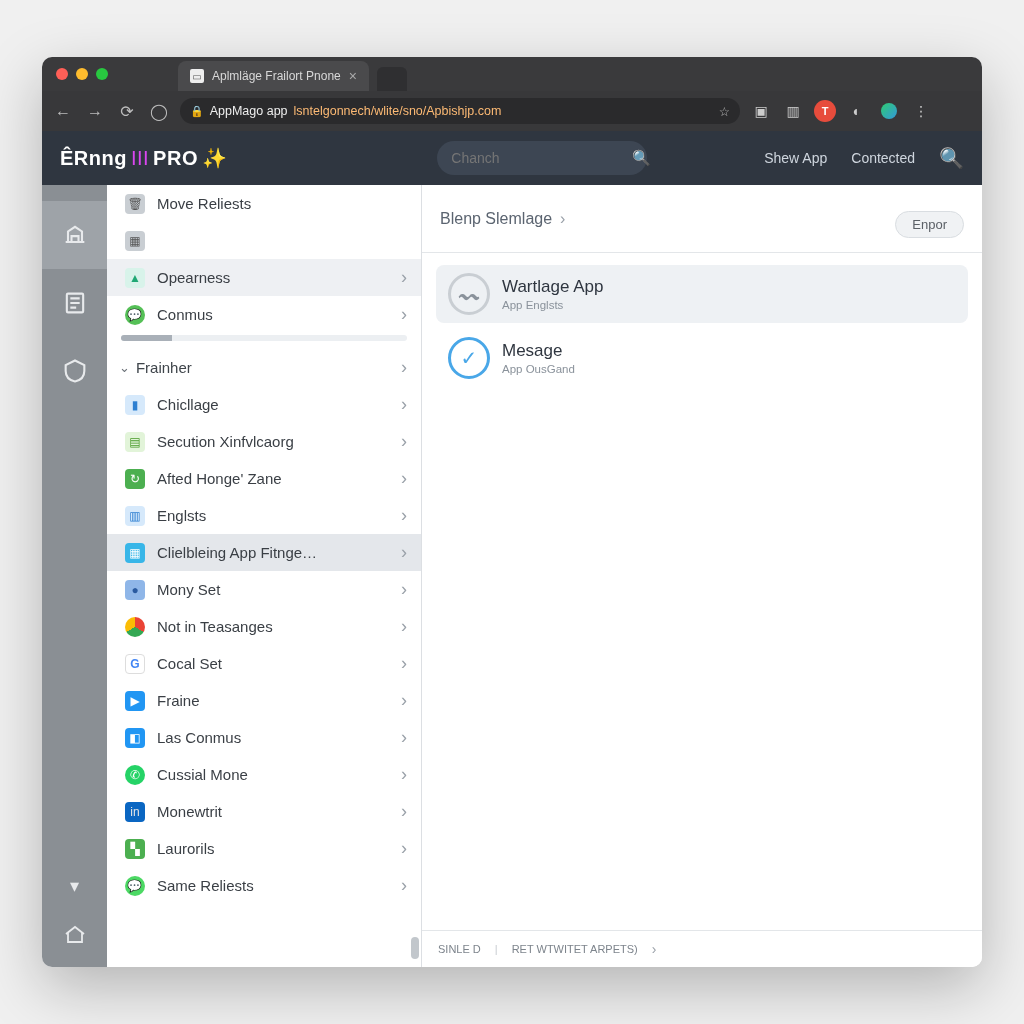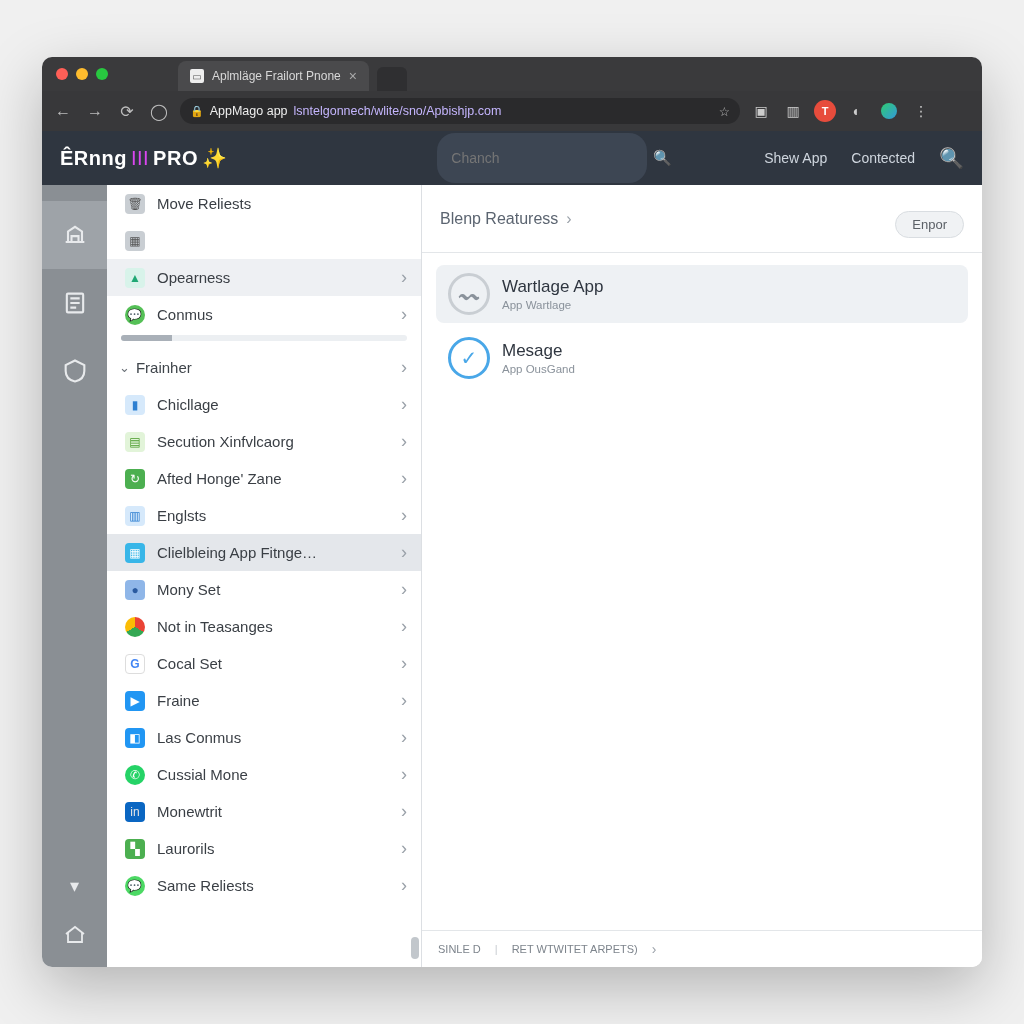--- a/index.html
+++ b/index.html
@@ -17,21 +17,21 @@
 .addrbar { height:40px; background:#38383a; display:flex; align-items:center; padding:0 10px; gap:10px; }
 .nav-ico { width:22px; height:22px; color:#bdbdbd; display:flex; align-items:center; justify-content:center; cursor:pointer; font-size:16px; }
 .urlbox { flex:1; background:#2a2a2c; border-radius:14px; height:26px; display:flex; align-items:center; padding:0 10px; color:#cfcfcf; font-size:12.5px; gap:6px; max-width:560px; }
 .urlbox .lock{font-size:11px;color:#ddd}
 .urlbox .star{margin-left:auto;color:#bbb}
 .addr-ico { width:22px; height:22px; display:flex; align-items:center; justify-content:center; color:#ccc; font-size:14px; cursor:pointer; }
 .addr-ico.red{background:#e74c3c;border-radius:50%;color:#fff;font-size:11px;font-weight:bold}
 .header { height:54px; background:#2f3640; display:flex; align-items:center; padding:0 18px; gap:20px; }
 .logo { color:#fff; font-size:20px; font-weight:600; letter-spacing:0.5px; display:flex; align-items:center; gap:4px;}
 .logo .thin{font-weight:400;color:#d946ef}
-.searchbox { background:#3d4653; border-radius:18px; height:50px; width:210px; display:flex; align-items:center; padding:0 14px; margin-left:190px;gap:21px; }
+.searchbox { background:#3d4653; border-radius:18px; height:34px; width:210px; display:flex; align-items:center; padding:0 14px; margin-left:190px; }
 .searchbox input { background:none; border:none; outline:none; color:#b8bfc9; font-size:14px; flex:1; }
 .searchbox .sicon{color:#8a94a3;font-size:15px}
 .hdr-links { margin-left:auto; display:flex; align-items:center; gap:24px; color:#cfd6de; font-size:14px; }
 .hdr-links span{cursor:pointer}
 .hdr-search{color:#cfd6de;font-size:20px;cursor:pointer}
 .body { flex:1; display:flex; overflow:hidden; }
 .rail { width:65px; background:#8a8f94; display:flex; flex-direction:column; align-items:center; padding-top:16px; gap:0; }
 .rail-item { width:65px; height:68px; display:flex; align-items:center; justify-content:center; cursor:pointer; color:#e8eaec; }
 .rail-item.active{background:#9ea3a8}
 .rail-item svg{width:28px;height:28px}
@@ -99,21 +99,21 @@
   </div>
 
   <div class="addrbar">
     <div class="nav-ico">←</div>
     <div class="nav-ico">→</div>
     <div class="nav-ico">⟳</div>
     <div class="nav-ico">◯</div>
     <div class="urlbox">
       <span class="lock">🔒</span>
       <span style="color:#eee">AppMago app</span>
-      <span style="color:#c4b5fd">lsntelgonnech/wlite/sno/Apbishjp.com</span>
+      <span style="color:#fdba74">lsntelgonnech/wlite/sno/Apbishjp.com</span>
       <span class="star">☆</span>
     </div>
     <div class="addr-ico">▣</div>
     <div class="addr-ico">▥</div>
     <div class="addr-ico red">T</div>
     <div class="addr-ico">◐</div>
     <div class="addr-ico">
         <span class="badge" style="width:16px;height:16px;border-radius:50%;background:linear-gradient(135deg,#2ecc71,#3498db)"></span>
       </div>
     <div class="addr-ico">⋮</div>
@@ -265,33 +265,33 @@
   <span class="sb-label">Same Reliests</span>
   <span class="sb-chev">›</span>
           </li>
         </ul>
       <div class="sb-scroll-thumb"></div>
     </div>
 
     <div class="main">
       <div class="crumb-row">
         <div class="crumb">
-          <span>Blenp Reaturess</span>
+          <span>Blenp Slemlage</span>
           <span class="cchev">›</span>
         </div>
         <button class="enpor">Enpor</button>
       </div>
       <div class="cards" id="cards">
           <div class="card sel">
             <div class="card-ico ">
               <span style="color:#8a929b;font-size:20px">〰</span>
             </div>
   <div class="card-txt">
               <div class="t">Wartlage App</div>
-  <div class="s">App Wartlage</div>
+  <div class="s">App Englsts</div>
             </div>
           </div>
           <div class="card">
             <div class="card-ico blue">
               <span style="color:#49a7e8;font-size:20px">✓</span>
             </div>
   <div class="card-txt">
               <div class="t">Mesage</div>
   <div class="s">App OusGand</div>
             </div>

